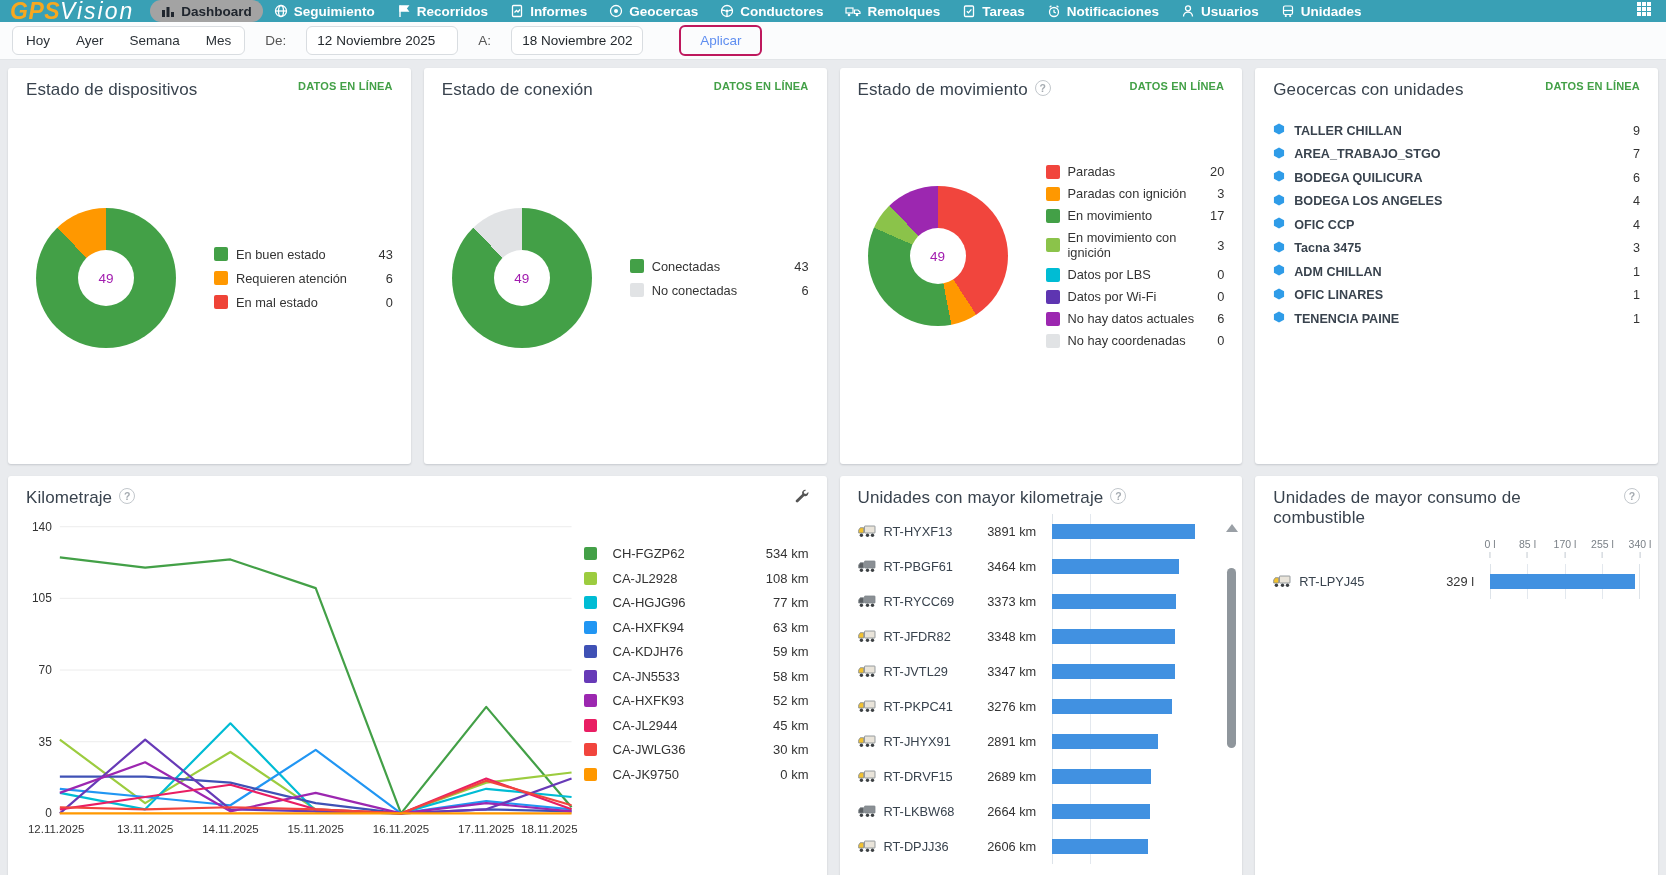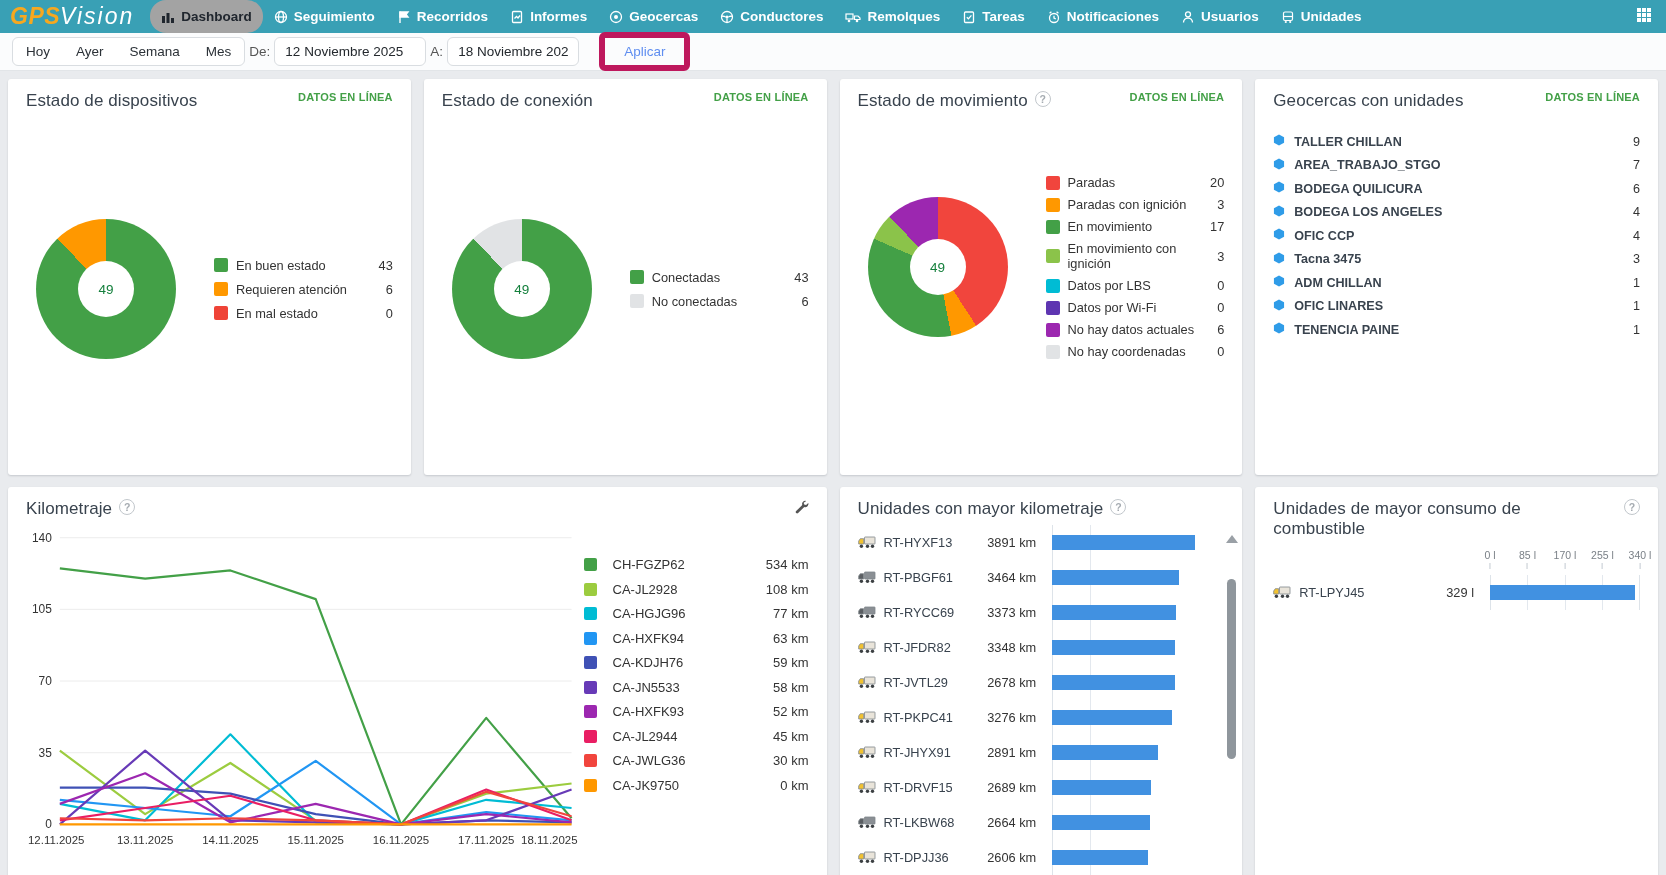--- a/index.html
+++ b/index.html
@@ -1,53 +1,53 @@
 <!DOCTYPE html>
 <html><head>
 <meta charset="utf-8">
 <style>
   * { box-sizing: border-box; margin: 0; padding: 0; }
   html,body { width:1666px; height:875px; overflow:hidden; }
   body { font-family:"Liberation Sans", sans-serif; background:#e9ebee; color:#333; }
 
   
-  .nav { height:33px; background:#39a0b5; display:flex; align-items:stretch; color:#fff; }
+  .nav { height:22px; background:#39a0b5; display:flex; align-items:stretch; color:#fff; }
   .logo { display:flex; align-items:center; padding:0 16px 0 10px; font-size:23px; font-weight:bold; font-style:italic; letter-spacing:.5px; }
   .logo .p1 { color:#f7a81f; }
   .logo .p2 { color:#fff; font-weight:500; letter-spacing:2px; }
   .nav-item { display:flex; align-items:center; gap:6px; padding:0 11px; font-size:13.5px; font-weight:600; cursor:pointer; white-space:nowrap; }
   .nav-item svg { display:block; }
   .nav-item.active { background:#a3a3a3; color:#20262e;border-radius:16px; }
   .apps-btn { margin-left:auto; display:flex; align-items:center; padding:0 14px; cursor:pointer; }
 
   
-  .filterbar { height:38px; background:#fbfcfd; border-bottom:1px solid #e2e5e8; display:flex; align-items:center; gap:4px; padding:0 12px; font-size:13.5px; }
+  .filterbar { height:38px; background:#fbfcfd; border-bottom:1px solid #e2e5e8; display:flex; align-items:center; gap:20px; padding:0 12px; font-size:13.5px; }
   .range-group { display:flex; background:#fff; border:1px solid #d9dde1; border-radius:6px; overflow:hidden; }
   .range-btn { padding:6px 13px; cursor:pointer; color:#2b3137; }
   .date-label { color:#555; }
   .date-input { border:1px solid #d9dde1; border-radius:6px; background:#fff; padding:6px 10px; font-size:13.5px; color:#24292e; font-family:inherit; width:152px; }
   .date-input.to { width:132px; }
-  .apply-btn { margin-left:16px; border:6px solid #be185d; border-radius:6px; background:#fbfcfd; color:#5f8ef0; font-size:13.5px; padding:6px 19px; cursor:pointer; font-family:inherit; }
+  .apply-btn { margin-left:16px; border:2px solid #be185d; border-radius:6px; background:#fbfcfd; color:#5f8ef0; font-size:13.5px; padding:6px 19px; cursor:pointer; font-family:inherit; }
 
   
   .grid { padding:8px; display:grid; grid-template-columns:repeat(4,1fr); grid-template-rows:396px 440px; gap:12px 13px; }
   .card { background:#fff; border-radius:3px; box-shadow:0 1px 2px rgba(40,50,60,.18); padding:12px 18px; position:relative; overflow:hidden; }
   .card-km { grid-column:1 / span 2; }
   .card-head { display:flex; align-items:flex-start; gap:7px; }
   .card-head h2 { font-size:17px; font-weight:500; color:#39434e; letter-spacing:.1px; }
   .online { margin-left:auto; color:#43a047; font-size:11px; font-weight:700; letter-spacing:.2px; white-space:nowrap; }
   .help { width:16px; height:16px; border:1.5px solid #c2c7cc; border-radius:50%; color:#a5abb1; font-size:10.5px; font-weight:700; display:flex; align-items:center; justify-content:center; cursor:pointer; flex:none; }
   .wrench { margin-left:auto; cursor:pointer; }
 
   
   .donut-row { display:flex; align-items:center; gap:38px; padding-left:10px; }
   .mt-lg { margin-top:108px; }
   .mt-md { margin-top:64px; }
   .donut { width:140px; height:140px; border-radius:50%; position:relative; flex:none; cursor:pointer; }
-  .hole { position:absolute; inset:42px; background:#fff; border-radius:50%; display:flex; align-items:center; justify-content:center; font-size:13.5px; color:#15803d; }
+  .hole { position:absolute; inset:42px; background:#fff; border-radius:50%; display:flex; align-items:center; justify-content:center; font-size:13.5px; color:#a21caf; }
   .legend { list-style:none; flex:1; display:flex; flex-direction:column; gap:9px; min-width:0; }
   .legend.compact { gap:7px; }
   .lg-row { display:flex; align-items:center; gap:8px; font-size:12.8px; color:#333; }
   .lg-swatch { width:14px; height:14px; border-radius:2px; flex:none; }
   .lg-val { margin-left:auto; padding-left:6px; color:#333; }
 
   
   .geo-list { list-style:none; margin-top:19px; }
   .geo-row { display:flex; align-items:center; gap:9px; height:23.5px; font-size:12.6px; font-weight:600; color:#39434e; cursor:pointer; }
   .geo-row svg { flex:none; }
@@ -585,21 +585,21 @@
           <span class="unit-icon">
             <svg width="18" height="13" viewBox="0 0 18 13">
     <rect x="6.5" y="1" width="10.5" height="7" rx="0.5" fill="#e9e4da" stroke="#7f858a" stroke-width="0.8"></rect>
     <path d="M0.7 8V5l1.6-2.3h3.4V8z" fill="#f2c230" stroke="#7f858a" stroke-width="0.8"></path>
     <circle cx="3.4" cy="10.3" r="1.7" fill="#3c4043"></circle>
               <circle cx="9.5" cy="10.3" r="1.7" fill="#3c4043"></circle>
               <circle cx="14.5" cy="10.3" r="1.7" fill="#3c4043"></circle>
             </svg>
           </span>
           <span class="unit-name">RT-JVTL29</span>
-          <span class="unit-val">2678 km</span>
+          <span class="unit-val">3347 km</span>
           <div class="bar-area">
             <div class="bar" style="width: 81.6%;"></div>
           </div>
         </div>
         <div class="unit-row">
           <span class="unit-icon">
             <svg width="18" height="13" viewBox="0 0 18 13">
     <rect x="6.5" y="1" width="10.5" height="7" rx="0.5" fill="#e9e4da" stroke="#7f858a" stroke-width="0.8"></rect>
     <path d="M0.7 8V5l1.6-2.3h3.4V8z" fill="#f2c230" stroke="#7f858a" stroke-width="0.8"></path>
     <circle cx="3.4" cy="10.3" r="1.7" fill="#3c4043"></circle>

